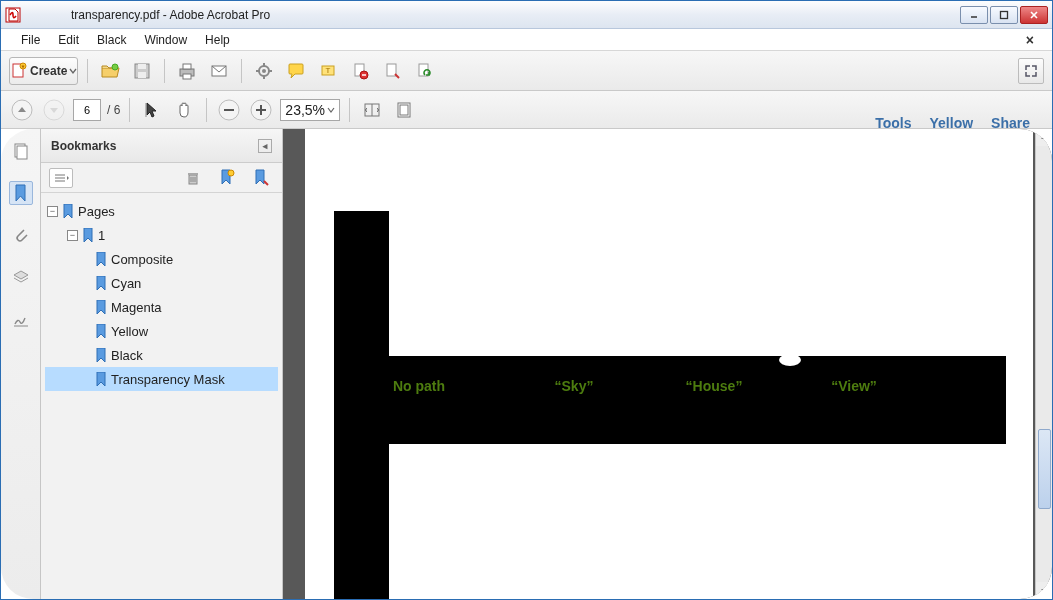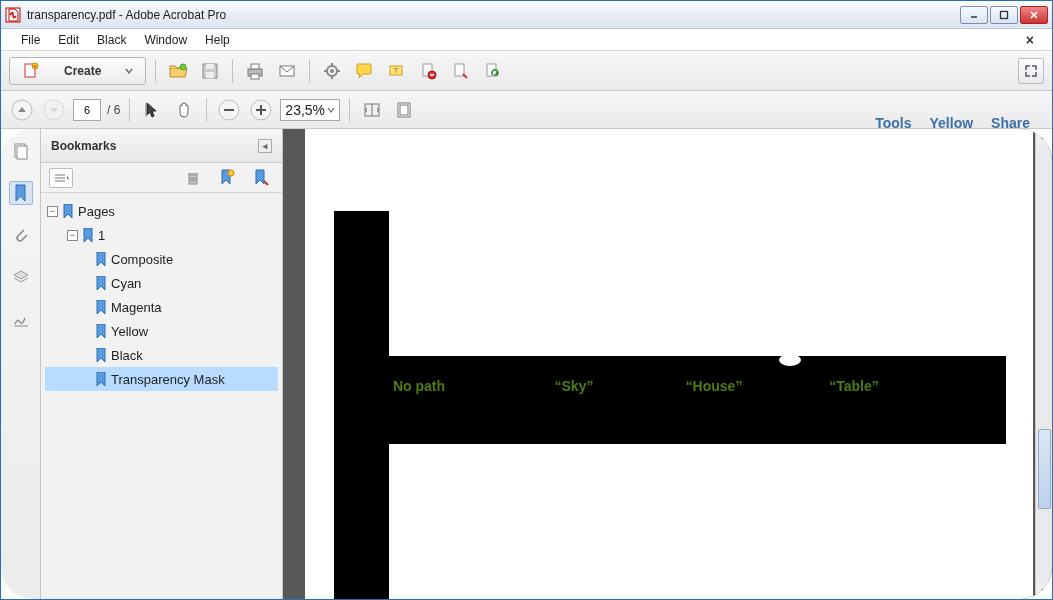--- a/index.html
+++ b/index.html
@@ -2,36 +2,36 @@
 <html><head>
 <meta charset="utf-8">
 <style>
   * { box-sizing: border-box; margin: 0; padding: 0; }
   body { font-family: "Segoe UI", Tahoma, sans-serif; font-size: 12px; background: #fff; overflow: hidden; }
   .window { width: 1053px; height: 600px; border: 1px solid #2a6db3; display: flex; flex-direction: column; background: #fff; }
   
   
   .titlebar { height: 28px; background: linear-gradient(#fdfdfe, #e8edf5 50%, #dde5f0); display: flex; align-items: center; padding: 0 4px; border-bottom: 1px solid #b8c7dc; }
   .titlebar .app-icon { width: 16px; height: 16px; margin-right: 6px; }
-  .titlebar .title { flex: 1; font-size: 12px; color: #222; }
+  .titlebar .title { flex: 1; font-size: 12px; color: #222; margin-left: 44px; }
   .winbtns { display: flex; gap: 2px; }
   .winbtn { width: 28px; height: 18px; border: 1px solid #7a8fad; border-radius: 2px; background: linear-gradient(#f7faff,#d9e3f2); display:flex; align-items:center; justify-content:center; cursor:pointer; }
   .winbtn.close { background: linear-gradient(#e88,#c33); border-color:#a22; }
   .winbtn svg { width:10px; height:10px; }
 
   
   .menubar { height: 22px; display:flex; align-items:center; padding: 0 12px; border-bottom:1px solid #d7d7d7; gap: 2px; }
   .menuitem { padding: 2px 8px; color:#222; cursor:pointer; }
   .menubar .x-btn { margin-left:auto; font-size:14px; font-weight:bold; color:#333; cursor:pointer; padding:0 6px; }
 
   
   .toolbar { background: linear-gradient(#f7f7f7,#eaeaea); border-bottom:1px solid #c9c9c9; display:flex; align-items:center; padding: 4px 8px; gap:6px; }
   .toolbar1 { height: 40px; }
   .toolbar2 { height: 38px; }
-  .create-btn { display:flex; align-items:center; gap:24px; padding:4px 12px; border:1px solid #b7b7b7; border-radius:3px; background:linear-gradient(#fdfdfd,#ebebeb); cursor:pointer; }
+  .create-btn { display:flex; align-items:center; gap:2px; padding:4px 0; border:1px solid #b7b7b7; border-radius:3px; background:linear-gradient(#fdfdfd,#ebebeb); cursor:pointer; }
   .create-btn span { color:#333; font-weight:bold; }
   .tbicon { width:26px; height:26px; display:flex; align-items:center; justify-content:center; border-radius:2px; cursor:pointer; }
   .sep { width:1px; height:24px; background:#c5c5c5; margin:0 3px; }
   .right-tools { margin-left:auto; display:flex; gap:18px; padding-right:14px;margin-top:26px; }
   .right-tools span { color:#3b6fa8; font-weight:bold; font-size:14px; cursor:pointer; }
   .zoom-input { width:60px; height:22px; border:1px solid #a7a7a7; background:#fff; padding:0 4px; display:flex; align-items:center; justify-content:space-between; }
   .zoom-input span { font-size:14px; color:#222; }
   .page-input { width:28px; height:22px; border:1px solid #a7a7a7; text-align:center; font-size:11px; }
   .page-total { font-size:12px; color:#444; }
   .expand-btn { margin-left:auto; width:26px; height:26px; border:1px solid #bcbcbc; border-radius:2px; display:flex; align-items:center; justify-content:center; cursor:pointer; background:linear-gradient(#fdfdfd,#e8e8e8); }
@@ -409,21 +409,21 @@
 
     <div class="viewer">
       <div class="page">
         <div class="black-vert"></div>
         <div class="black-horiz"></div>
         <div class="white-dot"></div>
         <div class="doc-labels">
           <span class="lbl1">No path</span>
           <span class="lbl2">“Sky”</span>
           <span class="lbl3">“House”</span>
-          <span class="lbl4">“Table”</span>
+          <span class="lbl4">“View”</span>
         </div>
       </div>
       <div class="vscroll">
         <div class="arrow up">
             <svg width="9" height="9" viewBox="0 0 9 9">
               <path d="M1 6 L4.5 2 L8 6" fill="#777"></path>
             </svg>
           </div>
         <div class="thumb"></div>
         <div class="arrow down">

